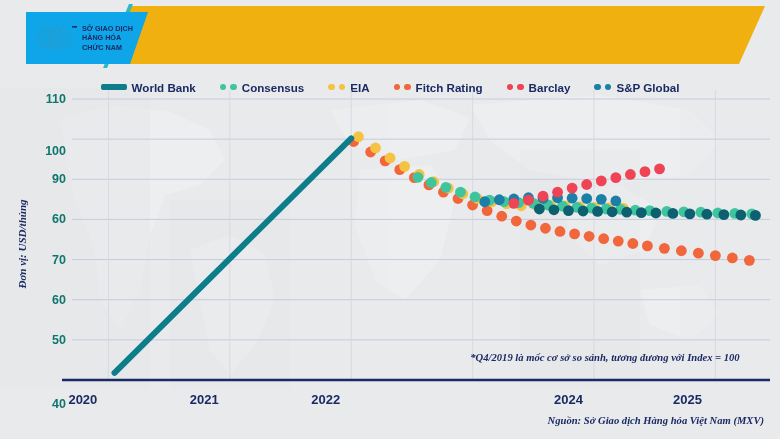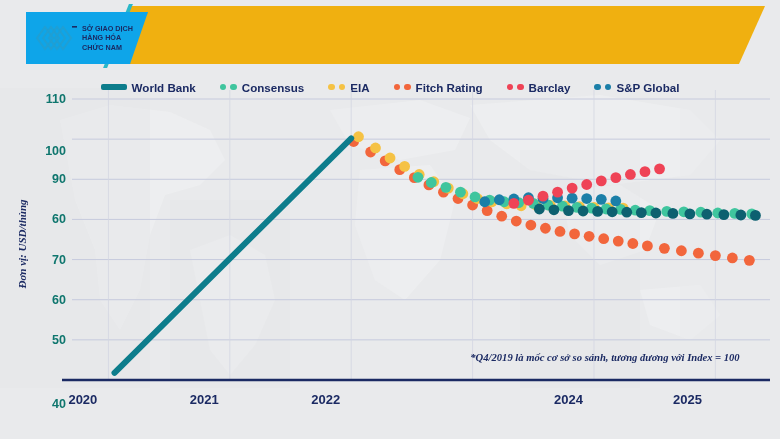--- a/index.html
+++ b/index.html
@@ -330,13 +330,14 @@
   <div id="xticks">
       <div class="xtick" style="left: 108.417px;">2020</div>
       <div class="xtick" style="left: 229.809px;">2021</div>
       <div class="xtick" style="left: 351.2px;">2022</div>
       <div class="xtick" style="left: 472.591px; margin-top: 44px;">2023</div>
       <div class="xtick" style="left: 593.983px;">2024</div>
       <div class="xtick" style="left: 713px;">2025</div>
     </div>
 
   <div class="note">*Q4/2019 là mốc cơ sở so sánh, tương đương với Index = 100</div>
+  <div class="source">Nguồn: Sở Giao dịch Hàng hóa Việt Nam (MXV)</div>
 </div>
 
 </body></html>

